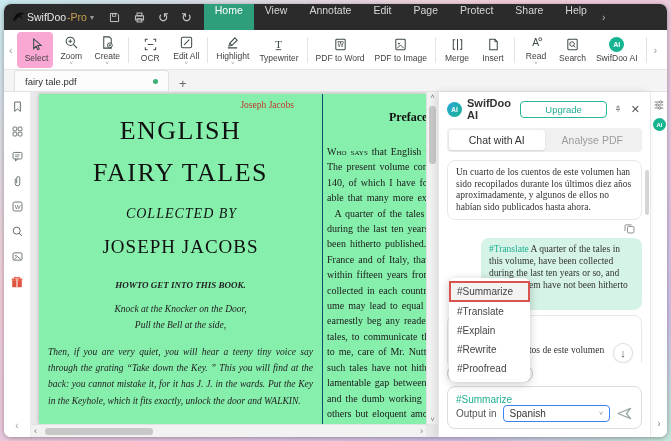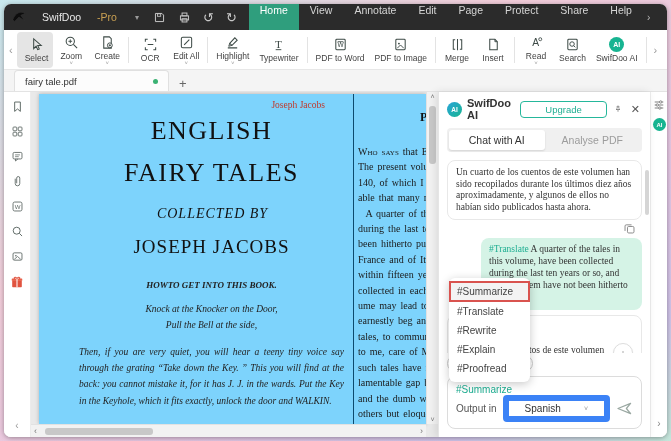--- a/index.html
+++ b/index.html
@@ -4,36 +4,36 @@
 <style>
   * { box-sizing: border-box; margin: 0; padding: 0; }
   html,body { width:671px; height:441px; overflow:hidden; font-family:"Liberation Sans",sans-serif; }
   .frame { width:671px; height:441px; padding:4px;
     background:linear-gradient(150deg,#c8e9ee 0%,#f2cdd9 35%,#e5c6e2 65%,#cfc3e8 85%,#c4e6da 100%); }
   .window { width:100%; height:100%; background:#fff; border-radius:7px; overflow:hidden;
     display:flex; flex-direction:column; box-shadow:0 1px 5px rgba(0,0,0,.35); }
 
   
   .titlebar { height:26px; background:#2b2b2b; display:flex; align-items:center; padding:0 8px; flex:0 0 auto; }
-  .tb-left { display:flex; align-items:center; gap:16px; }
+  .tb-left { display:flex; align-items:center; gap:1px; }
   .app-name { color:#e8e8e8; font-size:10.5px; }
   .app-pro  { color:#c9a052; font-size:10.5px; }
   .tb-caret { color:#9a9a9a; font-size:8px; margin-left:2px; }
   .quick-icons { display:flex; align-items:center; gap:12px; margin-left:14px; color:#c8c8c8; }
   .quick-icons .glyph { font-size:13px; line-height:1; }
   .menus { display:flex; align-items:center; height:100%; margin-left:12px; }
   .menu-item { color:#d5d5d5; font-size:10.5px; padding:0 11px; height:40px; line-height:26px; }
   .menu-item.active { background:#2f9e7d; color:#fff; }
   .menu-more { color:#bbb; font-size:10px; padding:0 4px; }
 
   
   .toolbar { height:40px; background:#fff; border-bottom:1px solid #e7e7e7; display:flex; align-items:center; padding:0 1px; flex:0 0 auto; }
   .tb-collapse { color:#9a9a9a; font-size:11px; padding:0 4px; }
   .tool { display:flex; flex-direction:column; align-items:center; justify-content:center; padding:2px 5px; border-radius:4px; min-width:36px; height:36px; }
-  .tool.active { background:#e5e5e5;padding-left:8px; }
+  .tool.active { background:#f9a8d4;padding-left:8px; }
   .tool svg { display:block; }
   .tool-label { font-size:8.5px; color:#3f3f3f; margin-top:1px; white-space:nowrap; }
   .tool-caret { font-size:6px; color:#9a9a9a; line-height:4px; height:4px; }
   .sep { width:1px; height:26px; background:#e3e3e3; margin:0 3px; flex:0 0 auto; }
   .ai-badge { width:15px; height:15px; border-radius:50%; background:#17b491; color:#fff; font-size:7px; font-weight:bold; display:flex; align-items:center; justify-content:center; }
   .tb-more { color:#9a9a9a; font-size:11px; padding:0 3px; margin-left:1px; }
 
   
   .tabbar { height:22px; background:#f4f4f4; border-bottom:1px solid #e3e3e3; display:flex; align-items:flex-end; padding-left:10px; flex:0 0 auto; }
   .tab { height:21px; width:155px; background:#fcfcfc; border:1px solid #e0e0e0; border-bottom:none; border-radius:4px 4px 0 0; display:flex; align-items:center; padding:0 10px; font-size:9.5px; color:#333; }
@@ -41,21 +41,21 @@
   .tab-plus { color:#666; font-size:13px; padding:0 10px; }
 
   
   .content { flex:1; display:flex; background:#e9e9e9; min-height:0; position:relative; }
 
   .rail { width:27px; background:#fff; border-right:1px solid #ececec; display:flex; flex-direction:column; align-items:center; padding-top:8px; gap:12px; position:relative; flex:0 0 auto; }
   .rail svg { display:block; }
   .rail-collapse { position:absolute; bottom:6px; left:0; right:0; text-align:center; color:#9a9a9a; font-size:10px; }
 
   .viewer { flex:1; position:relative; overflow:hidden; min-width:0; }
-  .spread { position:absolute; left:8px; top:2px; right:12px; bottom:13px; background:#7dd3fc; box-shadow:0 0 4px rgba(0,0,0,.25); display:flex; overflow:hidden;padding-left:31px; }
+  .spread { position:absolute; left:8px; top:2px; right:12px; bottom:13px; background:#86efac; box-shadow:0 0 4px rgba(0,0,0,.25); display:flex; overflow:hidden; }
   .page-left { width:283px; position:relative; flex:0 0 auto; font-family:"Liberation Serif",serif; }
   .page-right { flex:1; border-left:1px solid #0c4a6e; position:relative; overflow:hidden; font-family:"Liberation Serif",serif;text-decoration:underline; }
 
   .doc-header { position:absolute; top:6px; right:28px; color:#c0392b; font-size:9.5px; }
   .doc-title { position:absolute; top:16px; left:0; right:0; text-align:center; font-size:26px; letter-spacing:1.5px; color:#111; line-height:42px; }
   .doc-collected { position:absolute; top:112px; left:2px; right:0; text-align:center; font-style:italic; font-size:14px; letter-spacing:1px; color:#111; }
   .doc-author { position:absolute; top:142px; left:0; right:0; text-align:center; font-size:19px; letter-spacing:1px; color:#111; }
   .doc-howto { position:absolute; top:186px; left:0; right:0; text-align:center; font-size:9px; font-weight:bold; font-style:italic; color:#222; }
   .doc-verse1 { position:absolute; top:210px; left:0; right:0; text-align:center; font-size:9.5px; font-style:italic; color:#222; }
   .doc-verse2 { position:absolute; top:226px; left:0; right:0; text-align:center; font-size:9.5px; font-style:italic; color:#222; }
@@ -100,21 +100,21 @@
   .popup-item { font-size:10px; color:#444; padding:4px 8px; }
   .popup-item.highlight { border:2px solid #d9534f; background:#f3f3f3; padding:3px 6px; }
 
   .cmd-chip { margin:2px 8px 3px; align-self:flex-start; display:inline-flex; align-items:center; gap:5px; border:1px solid #c9c9c9; border-radius:11px; padding:2px 8px; font-size:10px; color:#444; flex:0 0 auto; }
   .chip-caret { font-size:7px; color:#888; }
 
   .input-card { margin:1px 8px 8px; border:1px solid #dcdcdc; border-radius:8px; padding:7px 8px 6px; flex:0 0 auto; }
   .input-text { font-size:10px; color:#1fae92; }
   .input-row { display:flex; align-items:center; gap:6px; }
   .output-label { font-size:10px; color:#555; white-space:nowrap; }
-  .lang-select { flex:1; border:6px solid #3b82f6; border-radius:4px; padding:2px 16px; font-size:10px; color:#333; display:flex; align-items:center; justify-content:space-between; }
+  .lang-select { flex:1; border:1px solid #3b82f6; border-radius:4px; padding:2px 6px; font-size:10px; color:#333; display:flex; align-items:center; justify-content:space-between; }
   .sel-caret { font-size:7px; color:#999; }
 
   .strip { width:17px; background:#fff; border-left:1px solid #eee; position:relative; flex:0 0 auto; }
   .strip-sliders { position:absolute; top:7px; left:2px; }
   .strip-ai { position:absolute; top:26px; left:2px; width:13px; height:13px; border-radius:50%; background:#17b491; color:#fff; font-size:6px; font-weight:bold; display:flex; align-items:center; justify-content:center; }
   .strip-more { position:absolute; bottom:8px; left:0; right:0; text-align:center; color:#888; font-size:10px; }
 </style>
 </head>
 <body>
 
@@ -415,22 +415,22 @@
             
           </div>
           <div class="scroll-down-btn">↓</div>
         </div>
         <div class="chat-scrollbar"></div>
       </div>
 
       <div class="popup">
         <div class="popup-item highlight">#Summarize</div>
         <div class="popup-item">#Translate</div>
+        <div class="popup-item">#Explain</div>
         <div class="popup-item">#Rewrite</div>
-        <div class="popup-item">#Explain</div>
         <div class="popup-item">#Proofread</div>
       </div>
 
       <div class="cmd-chip">
         <span># Summarize</span>
         <span class="chip-caret">˅</span>
       </div>
 
       <div class="input-card">
         <div class="input-text">#Summarize</div>

